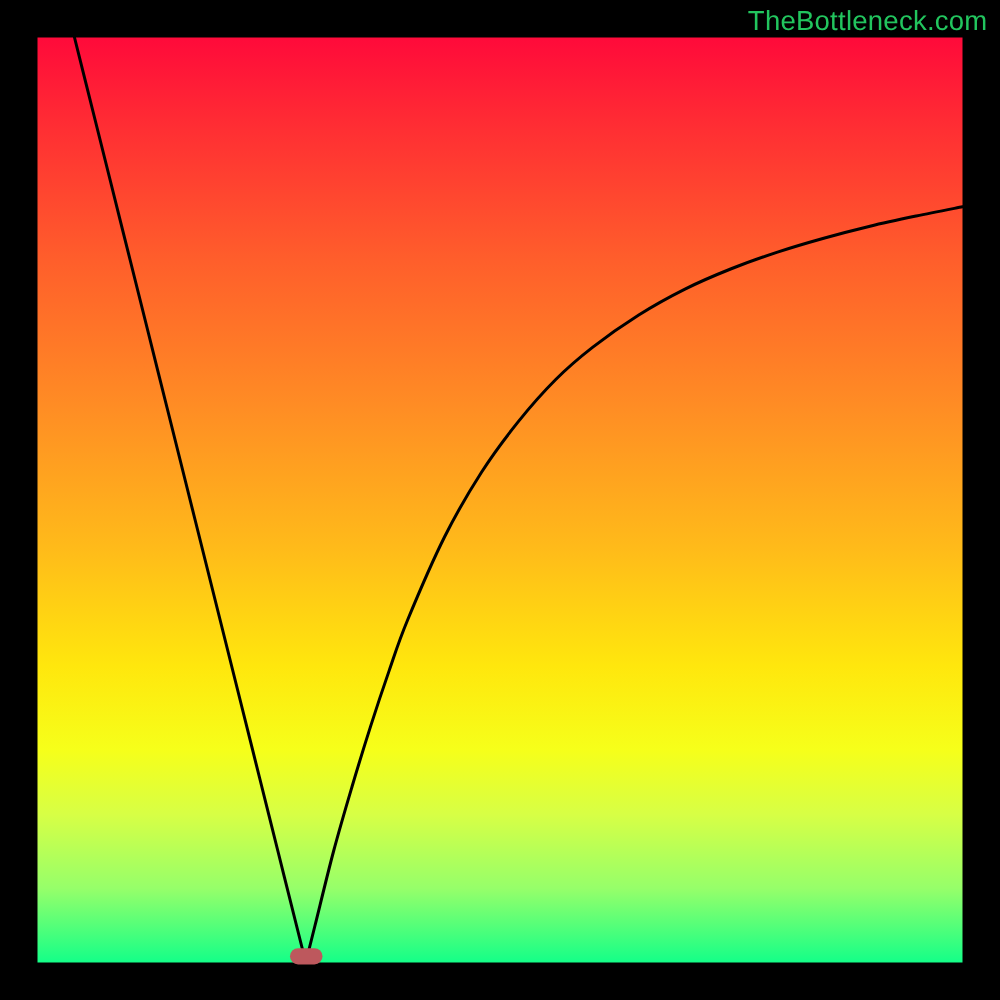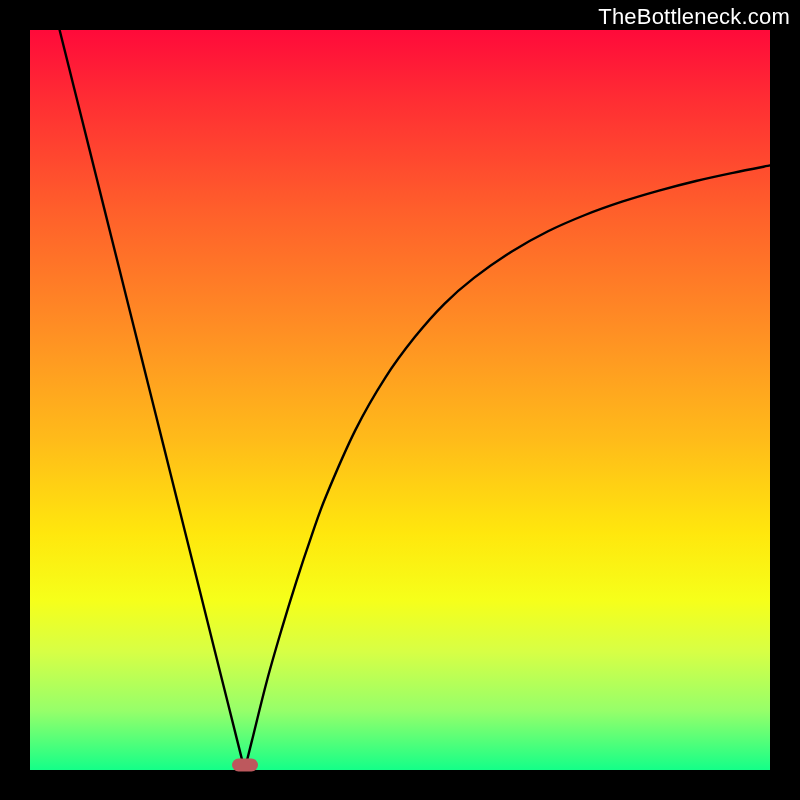--- a/index.html
+++ b/index.html
@@ -47,21 +47,21 @@
     width: 26px;
     height: 13px;
     border-radius: 7px;
     background: #bd585d;
     transform: translate(-50%, -50%);
   }
   .watermark {
     position: absolute;
     top: 4px;
     right: 10px;
-    color: #ffffff;
+    color: #22c55e;
     font-size: 22px;
     font-weight: 500;
     letter-spacing: 0.2px;
     user-select: none;
   }
 </style>
 </head>
 <body>
 
 <div class="frame">

